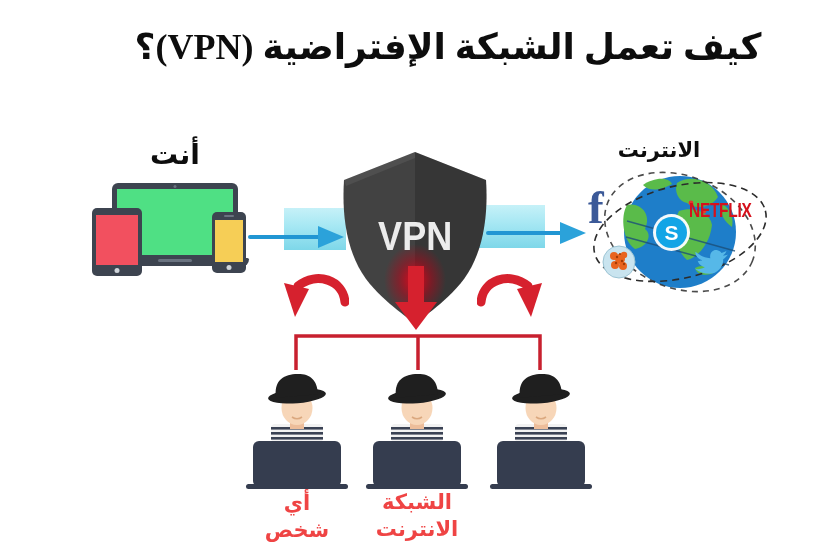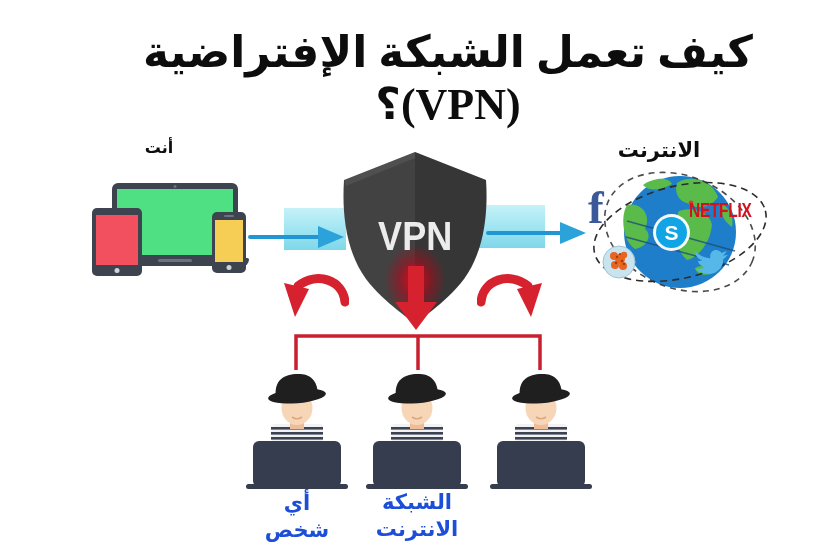--- a/index.html
+++ b/index.html
@@ -1,23 +1,23 @@
 <!DOCTYPE html>
 <html><head>
 <meta charset="utf-8">
 <style>
   html,body{margin:0;padding:0;background:#fff;}
   .stage{position:relative;width:830px;height:556px;background:#ffffff;overflow:hidden;
          font-family:"DejaVu Sans",sans-serif;color:#111;}
   
   .title{position:absolute;top:26px;left:66px;right:0;margin:0;text-align:center;direction:rtl;
-         font-family:"Liberation Serif","DejaVu Sans",serif;font-weight:bold;font-size:44px;color:#0d0d0d;}
+         font-family:"Liberation Serif","DejaVu Sans",serif;font-weight:bold;font-size:36px;color:#0d0d0d;}
   
   .lbl{position:absolute;font-weight:bold;text-align:center;direction:rtl;color:#0d0d0d;}
-  .you-lbl{left:104px;top:138px;width:110px;font-size:16px;}
+  .you-lbl{left:120px;top:138px;width:110px;font-size:28px;}
   .net-lbl{left:603px;top:138px;width:112px;font-size:21px;}
   
   .laptop-screen{position:absolute;left:112px;top:183px;width:126px;height:75px;background:#3d4450;border-radius:6px 6px 0 0;z-index:2;}
   .laptop-screen .scr{position:absolute;left:5px;right:5px;top:6px;bottom:3px;background:#4fe084;}
   .laptop-screen .cam{position:absolute;top:2px;left:50%;transform:translateX(-50%);width:3px;height:3px;border-radius:50%;background:#6a7380;}
   .laptop-base{position:absolute;left:101px;top:258px;width:148px;height:8px;background:#3d4450;border-radius:2px 2px 8px 8px;z-index:3;}
   .laptop-base .notch{position:absolute;left:50%;top:1px;transform:translateX(-50%);width:34px;height:3px;background:#6a7380;border-radius:2px;}
   .tablet{position:absolute;left:92px;top:208px;width:50px;height:68px;background:#3d4450;border-radius:5px;z-index:4;}
   .tablet .scr{position:absolute;left:4px;right:4px;top:7px;bottom:11px;background:#f2505f;}
   .tablet .home{position:absolute;bottom:3px;left:50%;transform:translateX(-50%);width:5px;height:5px;border-radius:50%;background:#cfd4da;}
@@ -37,21 +37,21 @@
       font-weight:bold;font-size:47px;line-height:1;color:#3b5998;z-index:5;}
   .netflix{position:absolute;left:689px;top:199px;font-family:"Liberation Sans",sans-serif;font-weight:bold;
       font-size:15.5px;letter-spacing:-0.3px;color:#d6111c;transform:scaleY(1.3);transform-origin:top left;z-index:5;}
   .skype{position:absolute;left:656px;top:217px;width:31px;height:31px;border-radius:50%;background:#12a5e6;
       box-shadow:0 0 0 3px rgba(255,255,255,0.95);color:#fff;font-weight:bold;font-size:21px;line-height:31px;
       text-align:center;font-family:"Liberation Sans",sans-serif;z-index:5;}
   
   .hacker{position:absolute;width:110px;height:118px;z-index:2;}
   .hk1{left:242px;top:372px;} .hk2{left:362px;top:372px;} .hk3{left:486px;top:372px;}
   .hacker-label{position:absolute;width:130px;text-align:center;font-weight:bold;font-size:21px;line-height:27px;
-      white-space:pre-line;direction:rtl;color:#1d4ed8;}
+      white-space:pre-line;direction:rtl;color:#ef4444;}
   .hl1{left:232px;top:490px;} .hl2{left:352px;top:489px;} .hl3{left:476px;top:501px;}
 </style>
 </head>
 <body>
 
 <div class="stage">
 
   <h1 class="title">كيف تعمل الشبكة الإفتراضية (VPN)؟</h1>
 
   <div class="lbl you-lbl">أنت</div>

